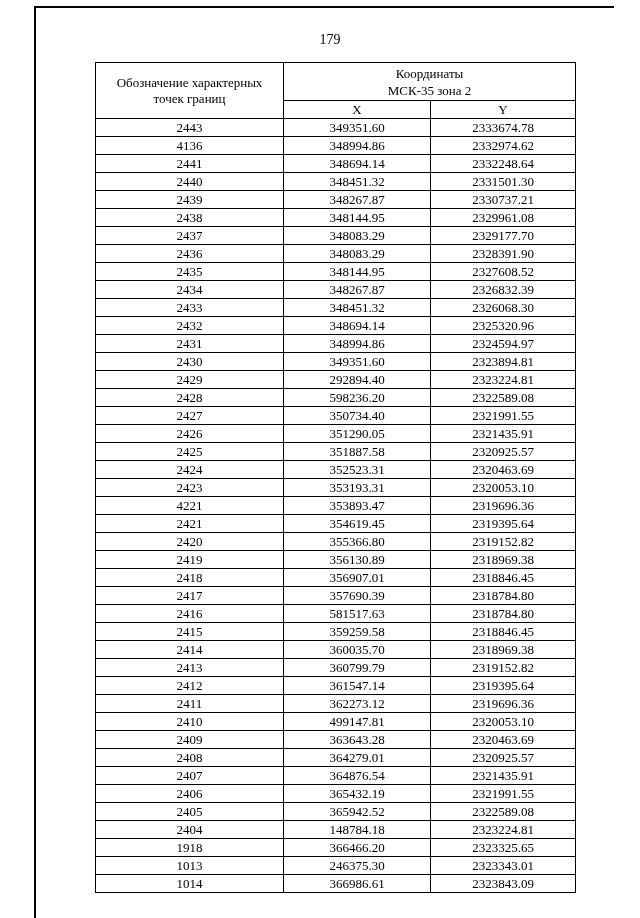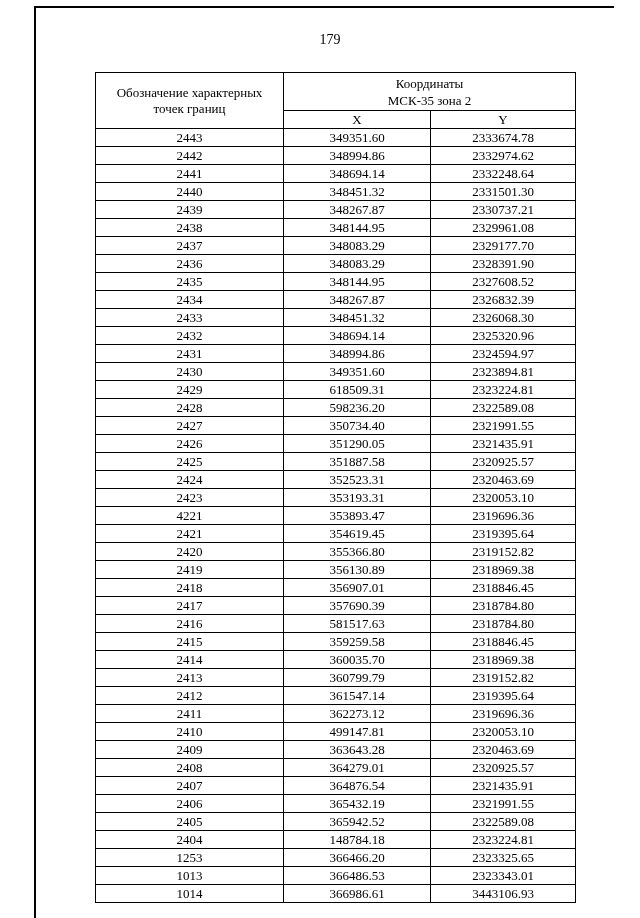--- a/index.html
+++ b/index.html
@@ -35,21 +35,21 @@
   .page-number {
     position: absolute;
     top: 32px;
     left: 0;
     width: 660px;
     text-align: center;
     font-size: 14px;
   }
   table.coords {
     position: absolute;
-    top: 72px;
+    top: 62px;
     left: 95px;
     width: 480px;
     border-collapse: collapse;
     table-layout: fixed;
     font-size: 13px;
     font-family: Liberation Serif, serif;
   }
   table.coords td, table.coords th {
     border: 1px solid #000000;
     padding: 0 2px;
@@ -113,21 +113,21 @@
         <td class="hdr-xy">Y</td>
       </tr>
     </thead>
     <tbody>
         <tr>
           <td>2443</td>
           <td>349351.60</td>
           <td>2333674.78</td>
         </tr>
         <tr>
-          <td>2442</td>
+          <td>4136</td>
           <td>348994.86</td>
           <td>2332974.62</td>
         </tr>
         <tr>
           <td>2441</td>
           <td>348694.14</td>
           <td>2332248.64</td>
         </tr>
         <tr>
           <td>2440</td>
@@ -179,21 +179,21 @@
           <td>348994.86</td>
           <td>2324594.97</td>
         </tr>
         <tr>
           <td>2430</td>
           <td>349351.60</td>
           <td>2323894.81</td>
         </tr>
         <tr>
           <td>2429</td>
-          <td>618509.31</td>
+          <td>292894.40</td>
           <td>2323224.81</td>
         </tr>
         <tr>
           <td>2428</td>
           <td>598236.20</td>
           <td>2322589.08</td>
         </tr>
         <tr>
           <td>2427</td>
           <td>350734.40</td>
@@ -308,30 +308,30 @@
           <td>2405</td>
           <td>365942.52</td>
           <td>2322589.08</td>
         </tr>
         <tr>
           <td>2404</td>
           <td>148784.18</td>
           <td>2323224.81</td>
         </tr>
         <tr>
-          <td>1253</td>
+          <td>1918</td>
           <td>366466.20</td>
           <td>2323325.65</td>
         </tr>
         <tr>
           <td>1013</td>
-          <td>366486.53</td>
+          <td>246375.30</td>
           <td>2323343.01</td>
         </tr>
         <tr>
           <td>1014</td>
           <td>366986.61</td>
-          <td>3443106.93</td>
+          <td>2323843.09</td>
         </tr>
       </tbody>
   </table>
 
 </div>
 
 </body></html>

